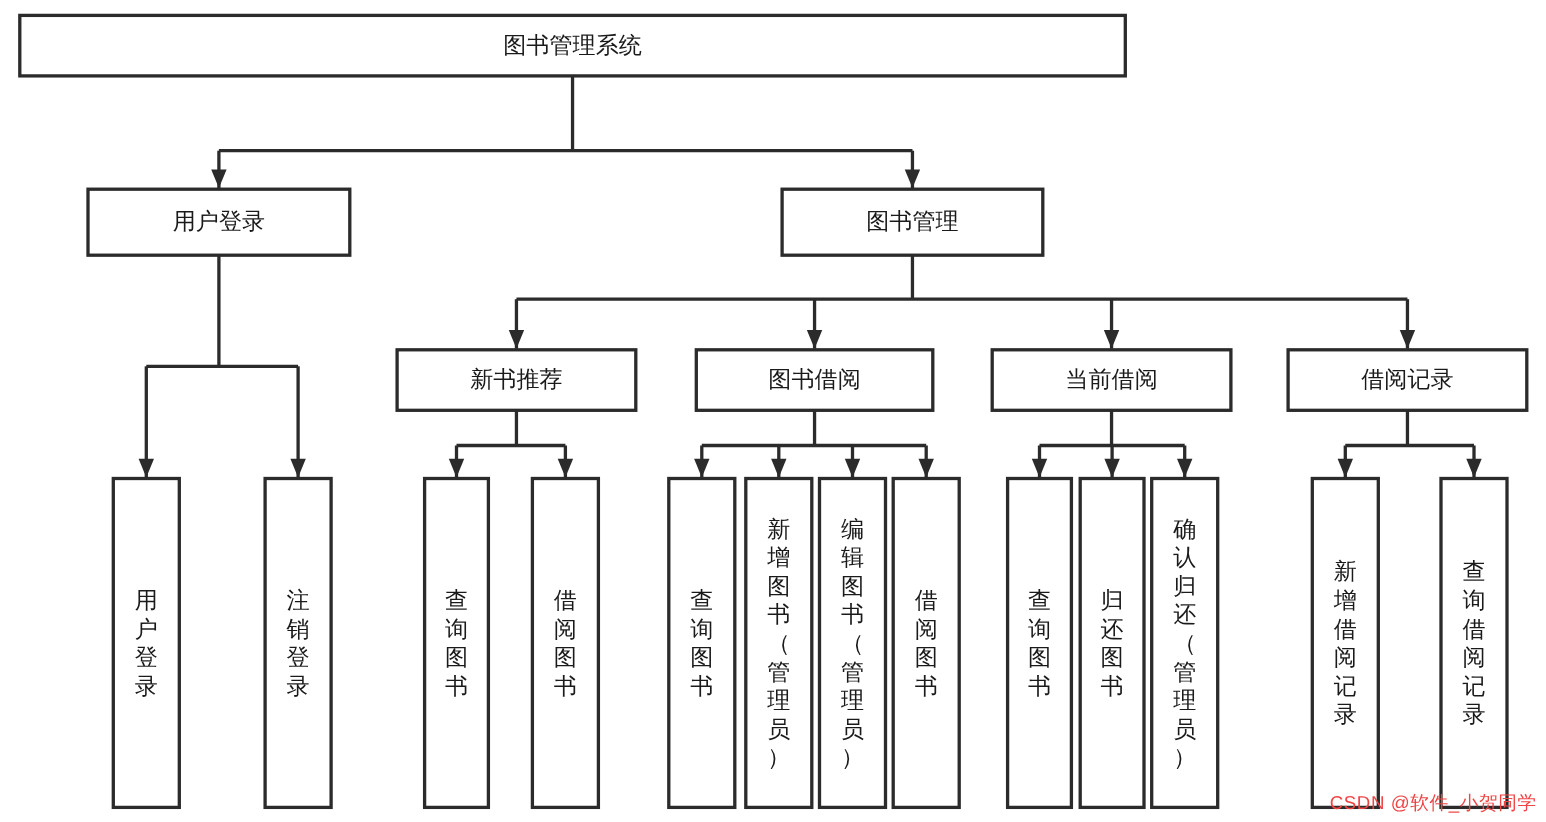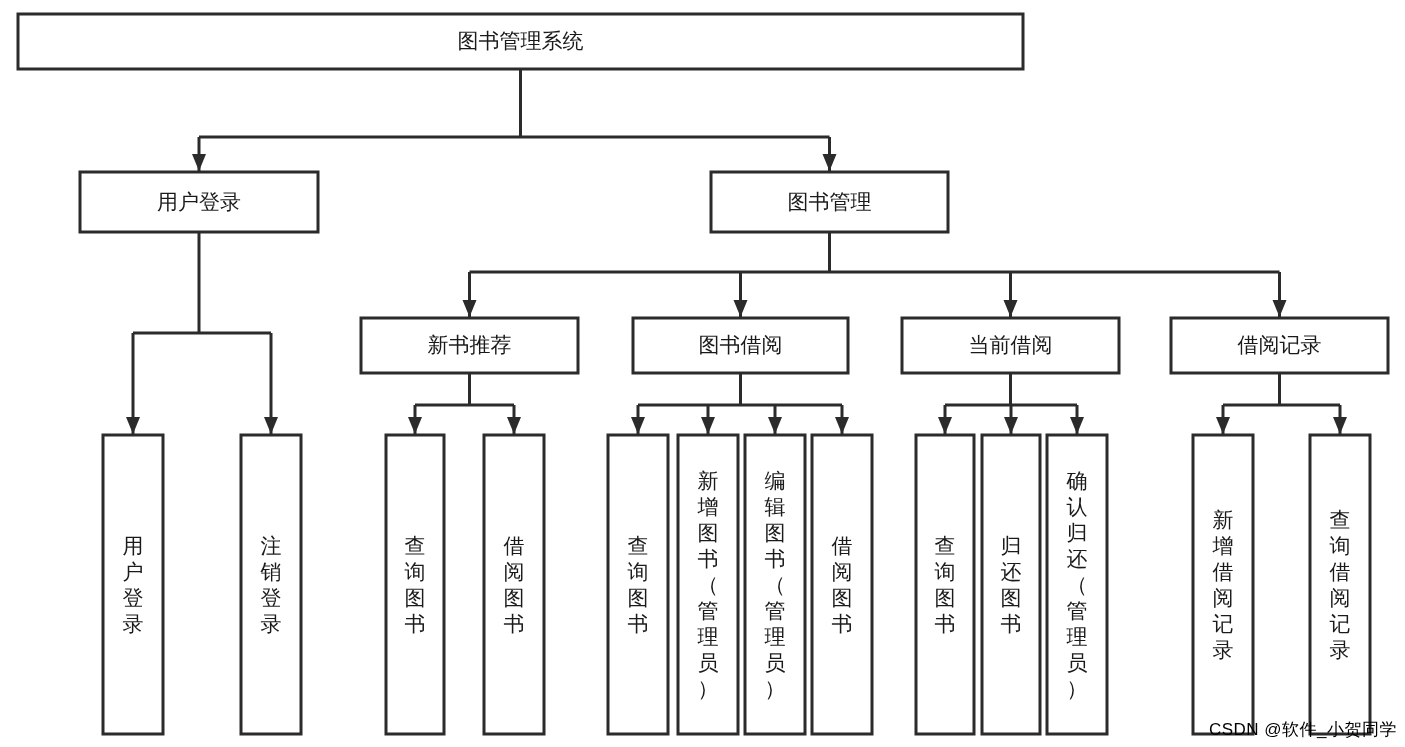--- a/index.html
+++ b/index.html
@@ -52,21 +52,21 @@
     font-size: 21px;
     fill: #1a1a1a;
     text-anchor: middle;
   }
   .watermark {
     position: absolute;
     right: 8px;
     bottom: 6px;
     font-family: "Liberation Sans", "DejaVu Sans", sans-serif;
     font-size: 17px;
-    color: #000000;
+    color: #ef4444;
     letter-spacing: 0.5px;
     white-space: nowrap;
     pointer-events: none;
   }
 </style>
 </head>
 <body>
 
 <div id="diagram-root">
   <svg id="tree-svg" viewBox="0 0 1405 747">

